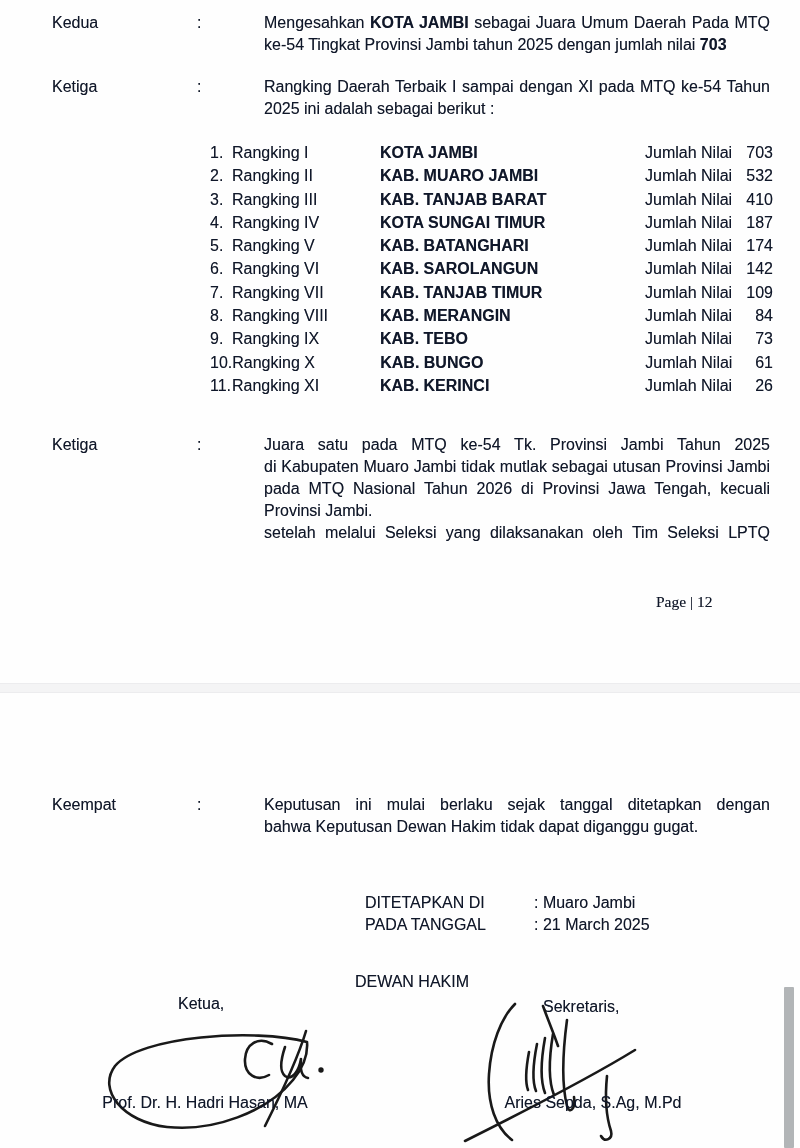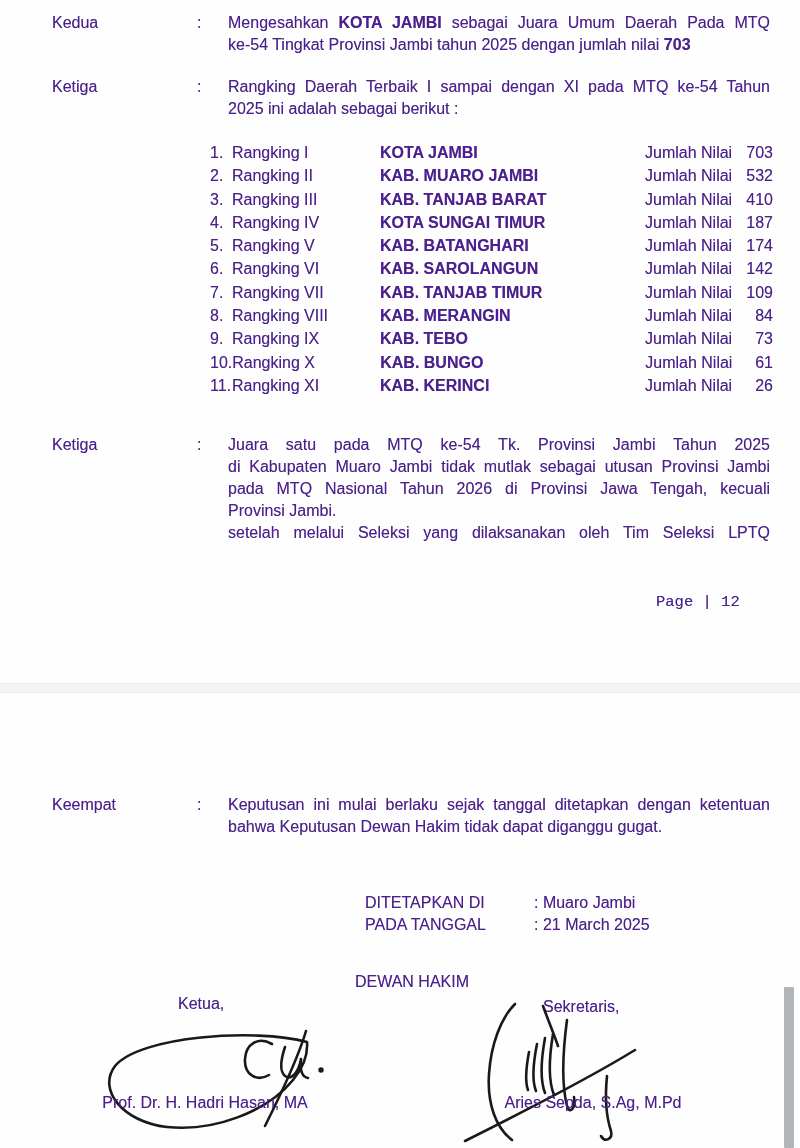--- a/index.html
+++ b/index.html
@@ -1,40 +1,40 @@
 <!DOCTYPE html>
 <html><head>
 <meta charset="utf-8">
 <style>
   html,body{margin:0;padding:0;background:#fff;}
   .page{
     position:relative;width:800px;height:1148px;background:#fefefe;
     font-family:"Liberation Sans","DejaVu Sans",sans-serif;
-    color:#4c1d95;font-size:16px;overflow:hidden;
+    color:#0f172a;font-size:16px;overflow:hidden;
     text-shadow:0 0 .4px rgba(20,20,20,.45);
   }
   .clause{position:absolute;left:52px;width:718px;display:flex;align-items:flex-start;}
   .clabel{flex:0 0 145px;line-height:22px;}
   .ccolon{flex:0 0 31px;line-height:22px;}
-  .ctext{flex:1 1 auto;min-width:0;}
+  .ctext{flex:1 1 auto;min-width:0;margin-left:36px;}
   .line{height:22px;line-height:22px;overflow:hidden;white-space:normal;}
   .just{text-align:justify;text-align-last:justify;}
   .bold{font-weight:bold;}
 
   .rank-list{position:absolute;left:210px;top:141px;width:563px;}
   .rank-row{display:flex;height:23.3px;line-height:23.3px;}
   .rr-no{flex:0 0 22px;}
   .rr-rank{flex:0 0 148px;}
   .rr-region{flex:0 0 265px;font-weight:bold;}
   .rr-score{flex:1 1 auto;display:flex;justify-content:space-between;}
   .rr-score-val{flex:1 1 auto;text-align:right;}
 
   .page-label{
     position:absolute;left:656px;top:593px;width:120px;
-    font-family:Liberation Mono, monospace;font-size:15.5px;
+    font-family:Liberation Serif, serif;font-size:15.5px;
   }
   .band{
     position:absolute;left:0;top:683px;width:800px;height:10px;
     background:#f4f4f5;border-top:1px solid #ececee;border-bottom:1px solid #ececee;
     box-sizing:border-box;
   }
   .enact{position:absolute;left:365px;top:892px;}
   .enact-row{display:flex;height:22px;line-height:22px;gap:17px;}
   .enact-label{width:152px;}
   .board{position:absolute;left:312px;top:972px;width:200px;text-align:center;line-height:20px;}

